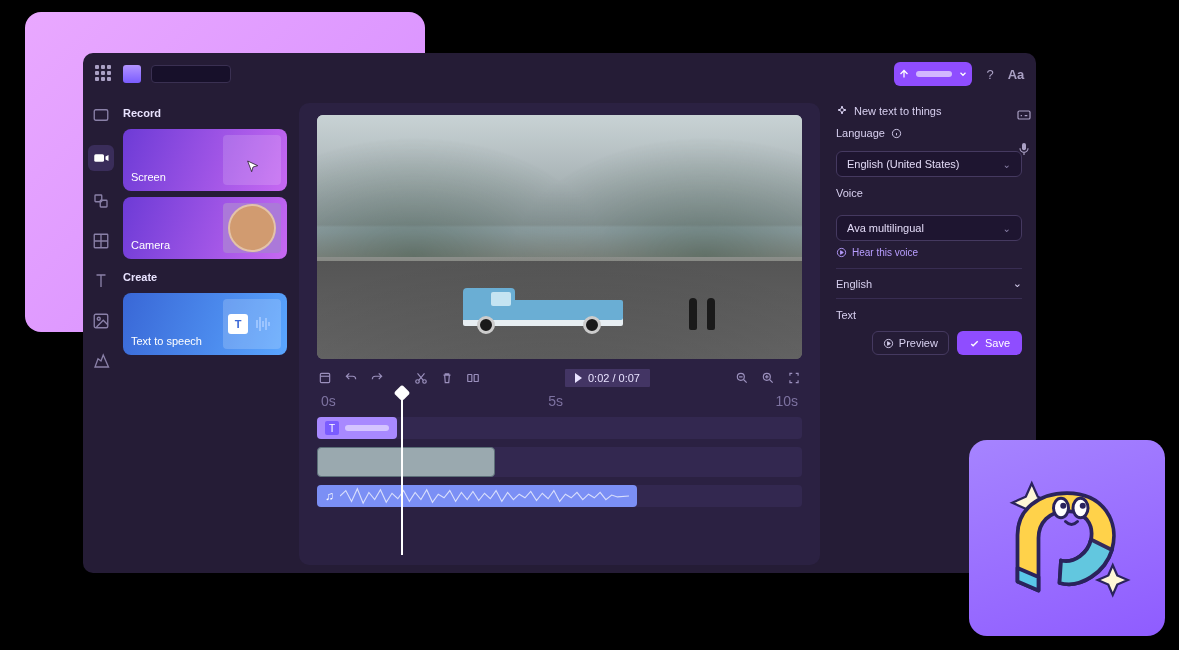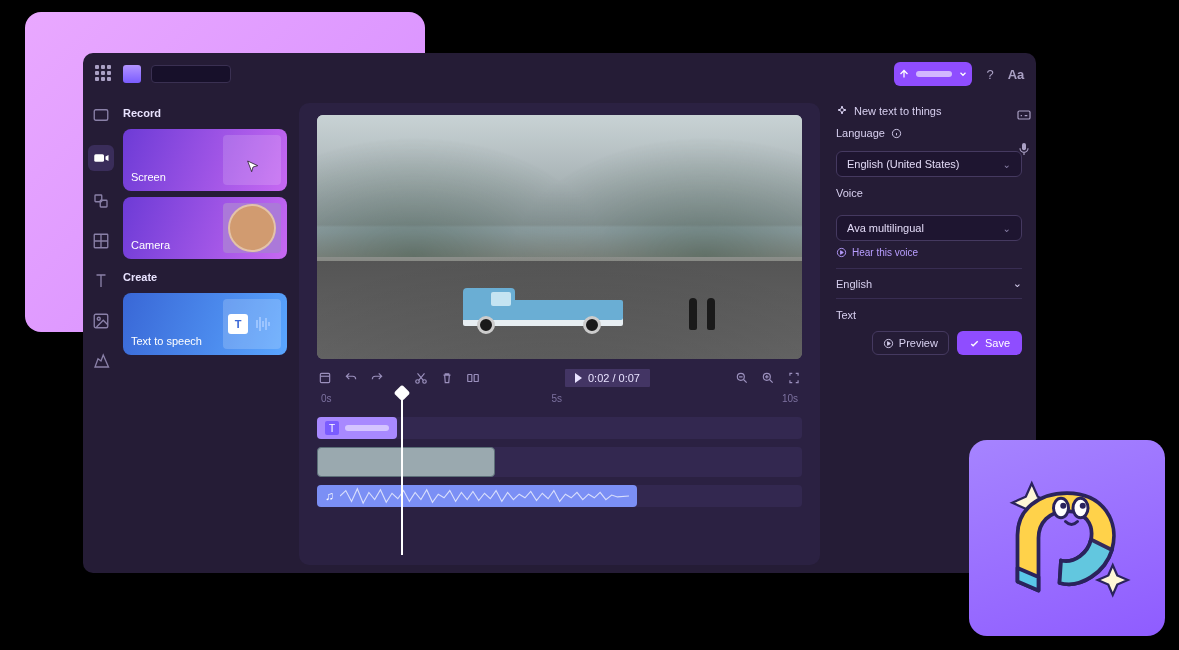--- a/index.html
+++ b/index.html
@@ -212,21 +212,21 @@
     padding:3px 10px;
     display:flex;align-items:center;gap:6px;
     color:#e9e3ff;
     font-size:11px;
   }
   .play-tri{width:0;height:0;border-left:7px solid #e9e3ff;border-top:5px solid transparent;border-bottom:5px solid transparent;}
   
   .timeline-ruler{
     position:relative;
     height:18px;
-    color:#7d72a0;font-size:10px;
+    color:#7d72a0;font-size:14px;
     display:flex;justify-content:space-between;
     padding:0 4px;
   }
   .tracks{
     position:relative;
     flex:1;
     display:flex;flex-direction:column;gap:8px;
     padding-top:6px;
   }
   .playhead{

